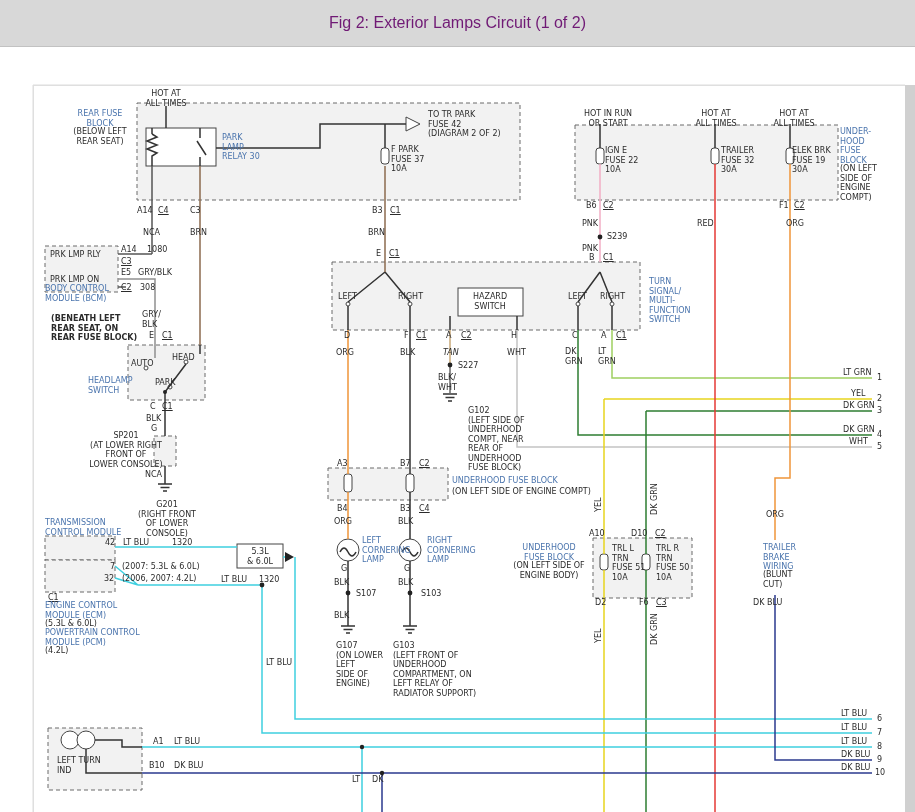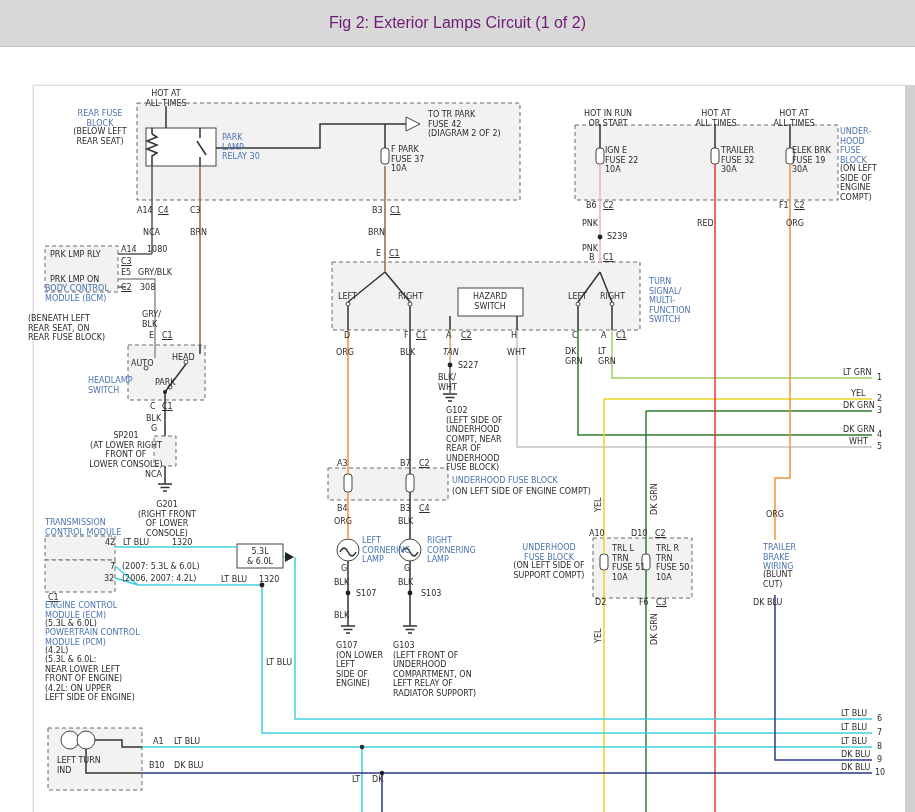--- a/index.html
+++ b/index.html
@@ -205,21 +205,21 @@
       <div class="lbl" style="left: 147px; top: 245px;">1080</div>
       <div class="lbl" style="left: 50px; top: 250px;">PRK LMP RLY</div>
       <div class="lbl und" style="left: 121px; top: 257px;">C3</div>
       <div class="lbl" style="left: 121px; top: 268px;">E5</div>
       <div class="lbl" style="left: 138px; top: 268px;">GRY/BLK</div>
       <div class="lbl" style="left: 50px; top: 275px;">PRK LMP ON</div>
       <div class="lbl und" style="left: 121px; top: 283px;">C2</div>
       <div class="lbl" style="left: 140px; top: 283px;">308</div>
       <div class="lbl blue" style="left: 45px; top: 284px;">BODY CONTROL
 MODULE (BCM)</div>
-      <div class="lbl" style="left: 28px; top: 314px;">(BENEATH LEFT
+      <div class="lbl" style="left: 51px; top: 314px; font-weight: bold;">(BENEATH LEFT
 REAR SEAT, ON
 REAR FUSE BLOCK)</div>
       <div class="lbl" style="left: 142px; top: 310px;">GRY/
 BLK</div>
       <div class="lbl" style="left: 149px; top: 331px;">E</div>
       <div class="lbl und" style="left: 162px; top: 331px;">C1</div>
       <div class="lbl blue" style="left: 88px; top: 376px;">HEADLAMP
 SWITCH</div>
       <div class="lbl" style="left: 131px; top: 359px;">AUTO</div>
       <div class="lbl" style="left: 172px; top: 353px;">HEAD</div>
@@ -250,25 +250,20 @@
       <div class="lbl" style="left: 259px; top: 575px;">1320</div>
       <div class="lbl ctr" style="left: 260px; top: 547px;">5.3L
 &amp; 6.0L</div>
       <div class="lbl und" style="left: 48px; top: 593px;">C1</div>
       <div class="lbl blue" style="left: 45px; top: 601px;">ENGINE CONTROL
 MODULE (ECM)</div>
       <div class="lbl" style="left: 45px; top: 619px;">(5.3L &amp; 6.0L)</div>
       <div class="lbl blue" style="left: 45px; top: 628px;">POWERTRAIN CONTROL
 MODULE (PCM)</div>
       <div class="lbl" style="left: 45px; top: 646px;">(4.2L)</div>
-      <div class="lbl" style="left: 45px; top: 655px;">(5.3L &amp; 6.0L:
-NEAR LOWER LEFT
-FRONT OF ENGINE)
-(4.2L: ON UPPER
-LEFT SIDE OF ENGINE)</div>
       <div class="lbl" style="left: 266px; top: 658px;">LT BLU</div>
       <div class="lbl blue" style="left: 649px; top: 277px;">TURN
 SIGNAL/
 MULTI-
 FUNCTION
 SWITCH</div>
       <div class="lbl" style="left: 338px; top: 292px;">LEFT</div>
       <div class="lbl" style="left: 398px; top: 292px;">RIGHT</div>
       <div class="lbl ctr" style="left: 490px; top: 292px;">HAZARD
 SWITCH</div>
@@ -287,21 +282,21 @@
       <div class="lbl" style="left: 400px; top: 348px;">BLK</div>
       <div class="lbl" style="left: 443px; top: 348px; font-style: italic;">TAN</div>
       <div class="lbl" style="left: 507px; top: 348px;">WHT</div>
       <div class="lbl" style="left: 565px; top: 347px;">DK
 GRN</div>
       <div class="lbl" style="left: 598px; top: 347px;">LT
 GRN</div>
       <div class="lbl" style="left: 458px; top: 361px;">S227</div>
       <div class="lbl" style="left: 438px; top: 373px;">BLK/
 WHT</div>
-      <div class="lbl" style="left: 446px; top: 406px;">G102
+      <div class="lbl" style="left: 468px; top: 406px;">G102
 (LEFT SIDE OF
 UNDERHOOD
 COMPT, NEAR
 REAR OF
 UNDERHOOD
 FUSE BLOCK)</div>
       <div class="lbl" style="left: 337px; top: 459px;">A3</div>
       <div class="lbl" style="left: 400px; top: 459px;">B7</div>
       <div class="lbl und" style="left: 419px; top: 459px;">C2</div>
       <div class="lbl blue" style="left: 452px; top: 476px;">UNDERHOOD FUSE BLOCK</div>
@@ -379,21 +374,21 @@
       <div class="lbl" style="left: 877px; top: 430px;">4</div>
       <div class="lbl" style="left: 849px; top: 437px;">WHT</div>
       <div class="lbl" style="left: 877px; top: 442px;">5</div>
       <div class="lbl" style="left: 766px; top: 510px;">ORG</div>
       <div class="lbl" style="left: 589px; top: 529px;">A10</div>
       <div class="lbl" style="left: 631px; top: 529px;">D10</div>
       <div class="lbl und" style="left: 655px; top: 529px;">C2</div>
       <div class="lbl blue ctr" style="left: 549px; top: 543px;">UNDERHOOD
 FUSE BLOCK</div>
       <div class="lbl ctr" style="left: 549px; top: 561px;">(ON LEFT SIDE OF
-SUPPORT COMPT)</div>
+ENGINE BODY)</div>
       <div class="lbl" style="left: 612px; top: 544px;">TRL L
 TRN
 FUSE 51
 10A</div>
       <div class="lbl" style="left: 656px; top: 544px;">TRL R
 TRN
 FUSE 50
 10A</div>
       <div class="lbl" style="left: 595px; top: 598px;">D2</div>
       <div class="lbl" style="left: 639px; top: 598px;">F6</div>

